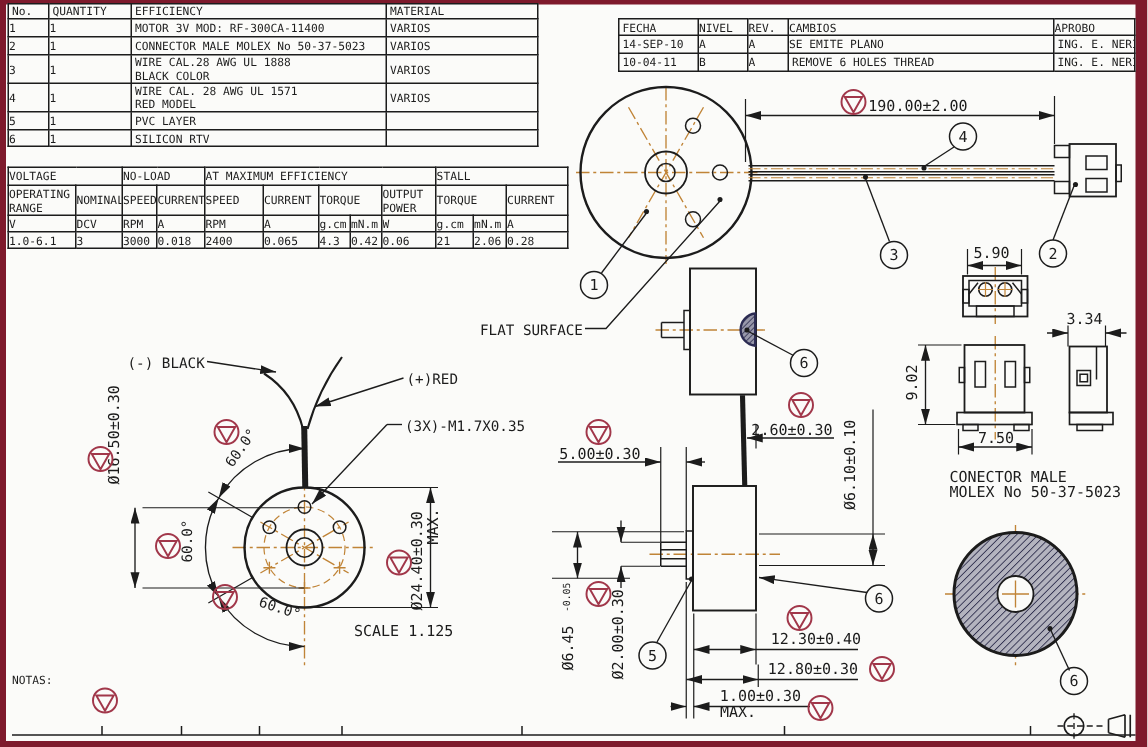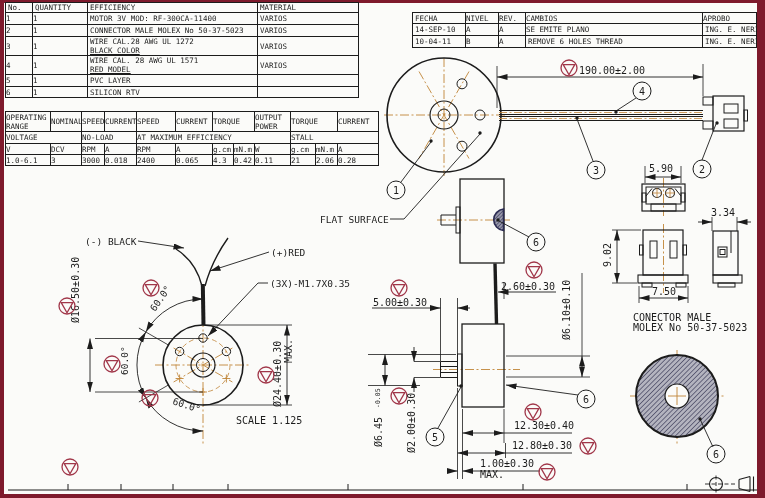--- a/index.html
+++ b/index.html
@@ -7,21 +7,21 @@
        font-family:"DejaVu Sans Mono",monospace;color:#1c1c1c;}
   #frame{position:absolute;left:0;top:0;width:765px;height:498px;box-sizing:border-box;
          border-style:solid;border-color:#7e1a2c;border-width:3px 8px 4px 4px;}
   table{border-collapse:collapse;table-layout:fixed;position:absolute;background:#fbfbf9;}
   td{border:1px solid #1c1c1c;overflow:hidden;white-space:nowrap;padding:0 0 0 2px;
      font-size:7.5px;line-height:9px;vertical-align:middle;}
   #parts{left:5px;top:2px;width:353px;}
   #rev{left:412px;top:12px;width:344px;}
   #spec{left:5px;top:111px;width:373px;}
   .c{text-align:left;padding:0;}
-  .u{text-decoration:underline;}
+  .u{}
   #notes{position:absolute;left:8px;top:429px;font-size:7.5px;line-height:10px;white-space:pre;}
   svg text{font-family:"DejaVu Sans Mono",monospace;fill:#1c1c1c;}
   .dt{font-size:10px;} .dm{font-size:9.5px;} .dts{font-size:6.5px;}
   .bal{font-size:10px;text-anchor:middle;}
   .mid{text-anchor:middle;}
 </style>
 </head>
 <body>
 
 <div id="frame"></div>
@@ -49,21 +49,21 @@
   <tr style="height:12px">
     <td class="c">2</td>
     <td class="c">1</td>
     <td>CONNECTOR MALE MOLEX No 50-37-5023</td>
     <td>VARIOS</td>
   </tr>
   <tr style="height:19px">
     <td class="c">3</td>
     <td class="c">1</td>
     <td>
-          <div>WIRE CAL.28 AWG UL 1272</div>
+          <div>WIRE CAL.28 AWG UL 1888</div>
           <div class="u">BLACK COLOR</div>
         </td>
     <td>VARIOS</td>
   </tr>
   <tr style="height:19px">
     <td class="c">4</td>
     <td class="c">1</td>
     <td>
           <div>WIRE CAL. 28 AWG UL 1571</div>
           <div class="u">RED MODEL</div>
@@ -127,37 +127,37 @@
     <col style="width:39px">
       <col style="width:37px">
       <col style="width:21px">
       <col style="width:21px">
     <col style="width:36px">
       <col style="width:25px">
       <col style="width:22px">
       <col style="width:41px">
   </colgroup>
   <tbody>
+  <tr style="height:12px">
+    <td colspan="2" class="c">VOLTAGE</td>
+    <td colspan="2" class="c">NO-LOAD</td>
+    <td colspan="5" class="c">AT MAXIMUM EFFICIENCY</td>
+    <td colspan="3" class="c">STALL</td>
+  </tr>
   <tr style="height:20px">
     <td class="c" style="white-space:normal">OPERATING RANGE</td>
     <td class="c">NOMINAL</td>
     <td class="c">SPEED</td>
     <td class="c">CURRENT</td>
     <td class="c">SPEED</td>
     <td class="c">CURRENT</td>
     <td colspan="2" class="c">TORQUE</td>
     <td class="c" style="white-space:normal">OUTPUT POWER</td>
     <td colspan="2" class="c">TORQUE</td>
     <td class="c">CURRENT</td>
-  </tr>
-  <tr style="height:12px">
-    <td colspan="2" class="c">VOLTAGE</td>
-    <td colspan="2" class="c">NO-LOAD</td>
-    <td colspan="5" class="c">AT MAXIMUM EFFICIENCY</td>
-    <td colspan="3" class="c">STALL</td>
   </tr>
   <tr style="height:11px">
     <td class="c">V</td>
     <td class="c">DCV</td>
     <td class="c">RPM</td>
     <td class="c">A</td>
     <td class="c">RPM</td>
     <td class="c">A</td>
     <td class="c">g.cm</td>
     <td class="c">mN.m</td>
@@ -168,29 +168,30 @@
   </tr>
   <tr style="height:11px">
     <td class="c">1.0-6.1</td>
     <td class="c">3</td>
     <td class="c">3000</td>
     <td class="c">0.018</td>
     <td class="c">2400</td>
     <td class="c">0.065</td>
     <td class="c">4.3</td>
     <td class="c">0.42</td>
-    <td class="c">0.11</td>
+    <td class="c">0.06</td>
     <td class="c">21</td>
     <td class="c">2.06</td>
     <td class="c">0.28</td>
   </tr>
 </tbody>
   </table>
 
 <div id="notes">
+  <div>NOTAS:</div>
   
   
   
   
 </div>
 
 <svg width="765" height="498" viewBox="0 0 765 498" style="position:absolute;left:0;top:0;">
   <defs>
     <marker id="ae" markerUnits="userSpaceOnUse" markerWidth="12" markerHeight="8" refX="10.5" refY="3" orient="auto">
       <path d="M0,0 L10.5,3 L0,6 Z" fill="#1c1c1c"></path>

